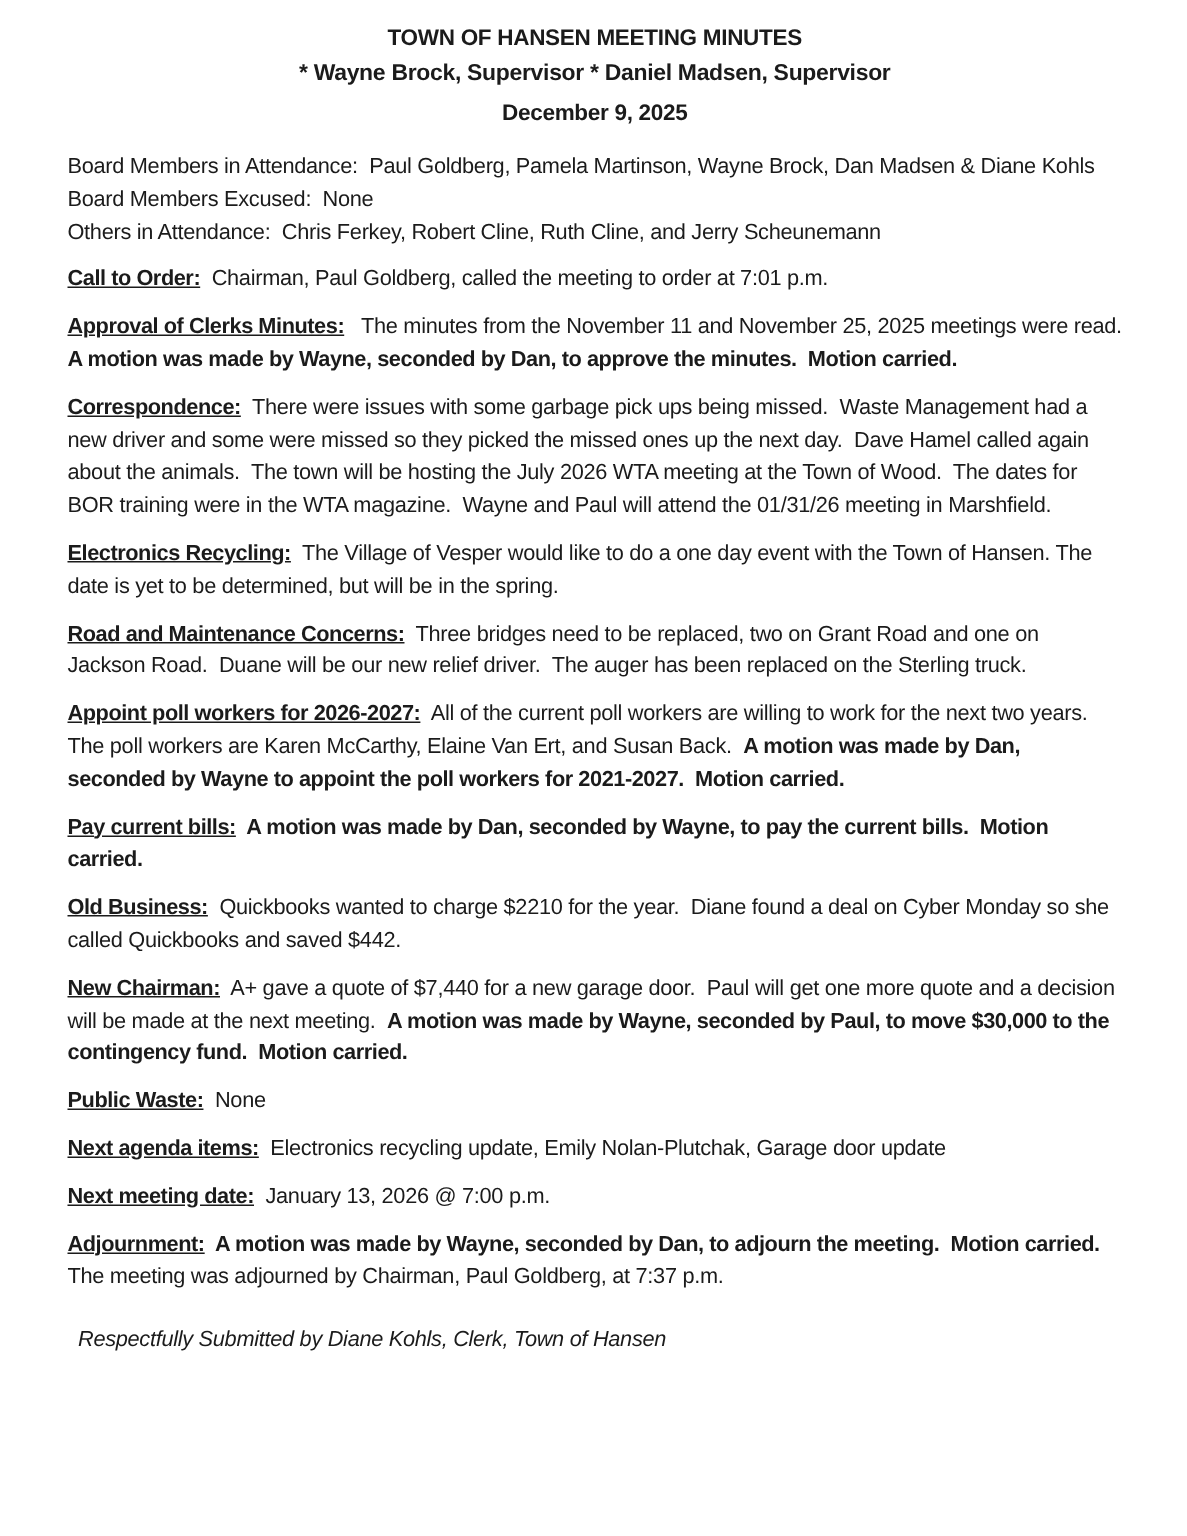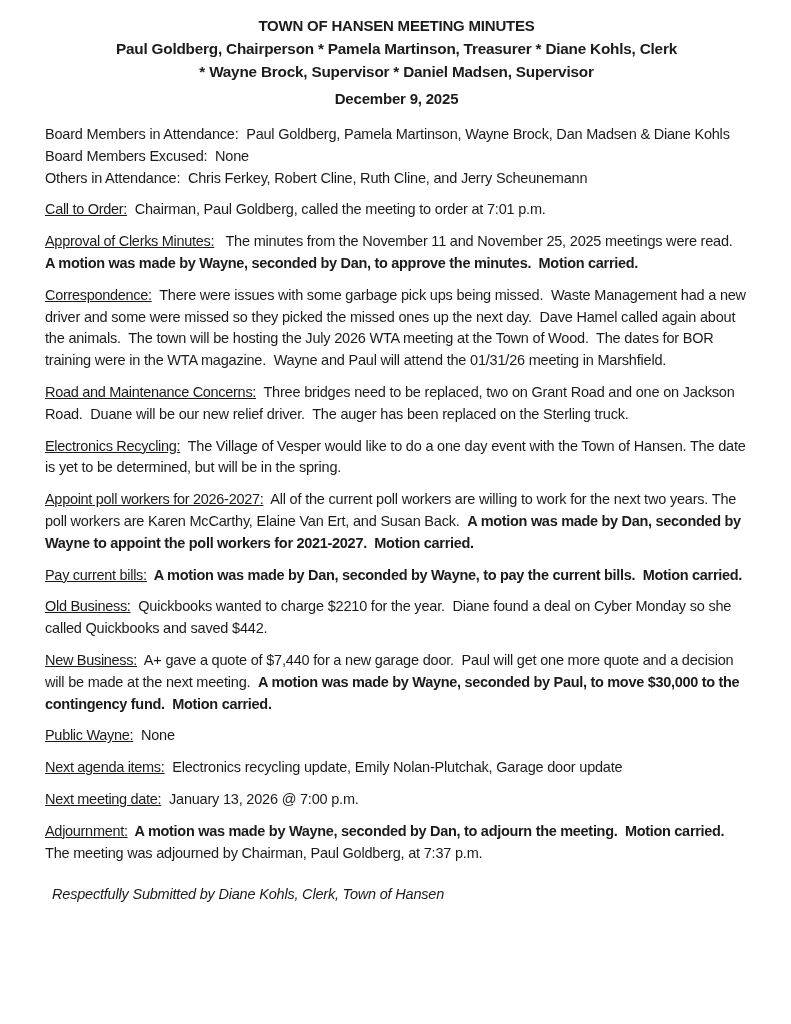--- a/index.html
+++ b/index.html
@@ -21,68 +21,67 @@
   .officers { font-size: 15.3px; }
   .doc-date { font-size: 15px; margin-top: 4px; }
   .para {
     font-size: 14.5px;
     line-height: 21.8px;
     letter-spacing: -0.2px;
     margin: 0 0 10px 0;
     white-space: pre-wrap;
   }
   .h {
-    font-weight: normal;
+    font-weight: bold;
     text-decoration: underline;
     letter-spacing: -0.3px;
   }
   .para b { letter-spacing: -0.3px; }
   .signature {
     font-style: italic;
     padding-left: 7px;
     margin-top: 20px;
   }
 </style>
 </head>
 <body>
 
 <div class="page">
 
   <div class="doc-header">
     <div class="doc-title">TOWN OF HANSEN MEETING MINUTES</div>
-    <div class="officers">Paul Goldberg, Chairperson * Pamela Martinson, Treasurer * Diane Kohls, Clerk</div>
     <div class="officers">* Wayne Brock, Supervisor * Daniel Madsen, Supervisor</div>
     <div class="doc-date">December 9, 2025</div>
   </div>
 
   <div class="para"><span><span>Board Members in Attendance:</span><span>  Paul Goldberg, Pamela Martinson, Wayne Brock, Dan Madsen &amp; Diane Kohls</span></span>
 <span><span>Board Members Excused:</span><span>  None</span></span>
 <span><span>Others in Attendance:</span><span>  Chris Ferkey, Robert Cline, Ruth Cline, and Jerry Scheunemann</span></span></div>
 
   <p class="para"><span class="h">Call to Order:</span><span>  Chairman, Paul Goldberg, called the meeting to order at 7:01 p.m.</span></p>
 
 
   <p class="para"><span class="h">Approval of Clerks Minutes:</span><span>   The minutes from the November 11 and November 25, 2025 meetings were read.  </span><b>A motion was made by Wayne, seconded by Dan, to approve the minutes.  Motion carried.</b></p>
 
 
   <p class="para"><span class="h">Correspondence:</span><span>  There were issues with some garbage pick ups being missed.  Waste Management had a new driver and some were missed so they picked the missed ones up the next day.  Dave Hamel called again about the animals.  The town will be hosting the July 2026 WTA meeting at the Town of Wood.  The dates for BOR training were in the WTA magazine.  Wayne and Paul will attend the 01/31/26 meeting in Marshfield.</span></p>
 
+  <p class="para"><span class="h">Electronics Recycling:</span><span>  The Village of Vesper would like to do a one day event with the Town of Hansen. The date is yet to be determined, but will be in the spring.</span></p>
+
   <p class="para"><span class="h">Road and Maintenance Concerns:</span><span>  Three bridges need to be replaced, two on Grant Road and one on Jackson Road.  Duane will be our new relief driver.  The auger has been replaced on the Sterling truck.</span></p>
-
-  <p class="para"><span class="h">Electronics Recycling:</span><span>  The Village of Vesper would like to do a one day event with the Town of Hansen. The date is yet to be determined, but will be in the spring.</span></p>
 
   <p class="para"><span class="h">Appoint poll workers for 2026-2027:</span><span>  All of the current poll workers are willing to work for the next two years. The poll workers are Karen McCarthy, Elaine Van Ert, and Susan Back.  </span><b>A motion was made by Dan, seconded by Wayne to appoint the poll workers for 2021-2027.  Motion carried.</b></p>
 
   <p class="para"><span class="h">Pay current bills:</span><b>  A motion was made by Dan, seconded by Wayne, to pay the current bills.  Motion carried.</b></p>
 
   <p class="para"><span class="h">Old Business:</span><span>  Quickbooks wanted to charge $2210 for the year.  Diane found a deal on Cyber Monday so she called Quickbooks and saved $442.</span></p>
 
-  <p class="para"><span class="h">New Business:</span><span>  A+ gave a quote of $7,440 for a new garage door.  Paul will get one more quote and a decision will be made at the next meeting.  </span><b>A motion was made by Wayne, seconded by Paul, to move $30,000 to the contingency fund.  Motion carried.</b></p>
+  <p class="para"><span class="h">New Chairman:</span><span>  A+ gave a quote of $7,440 for a new garage door.  Paul will get one more quote and a decision will be made at the next meeting.  </span><b>A motion was made by Wayne, seconded by Paul, to move $30,000 to the contingency fund.  Motion carried.</b></p>
 
-  <p class="para"><span class="h">Public Wayne:</span><span>  None</span></p>
+  <p class="para"><span class="h">Public Waste:</span><span>  None</span></p>
 
   <p class="para"><span class="h">Next agenda items:</span><span>  Electronics recycling update, Emily Nolan-Plutchak, Garage door update</span></p>
 
   <p class="para"><span class="h">Next meeting date:</span><span>  January 13, 2026 @ 7:00 p.m.</span></p>
 
   <p class="para"><span class="h">Adjournment:</span><b>  A motion was made by Wayne, seconded by Dan, to adjourn the meeting.  Motion carried.  </b><span>The meeting was adjourned by Chairman, Paul Goldberg, at 7:37 p.m.</span></p>
 
   <p class="para signature">Respectfully Submitted by Diane Kohls, Clerk, Town of Hansen</p>
 
 </div>

